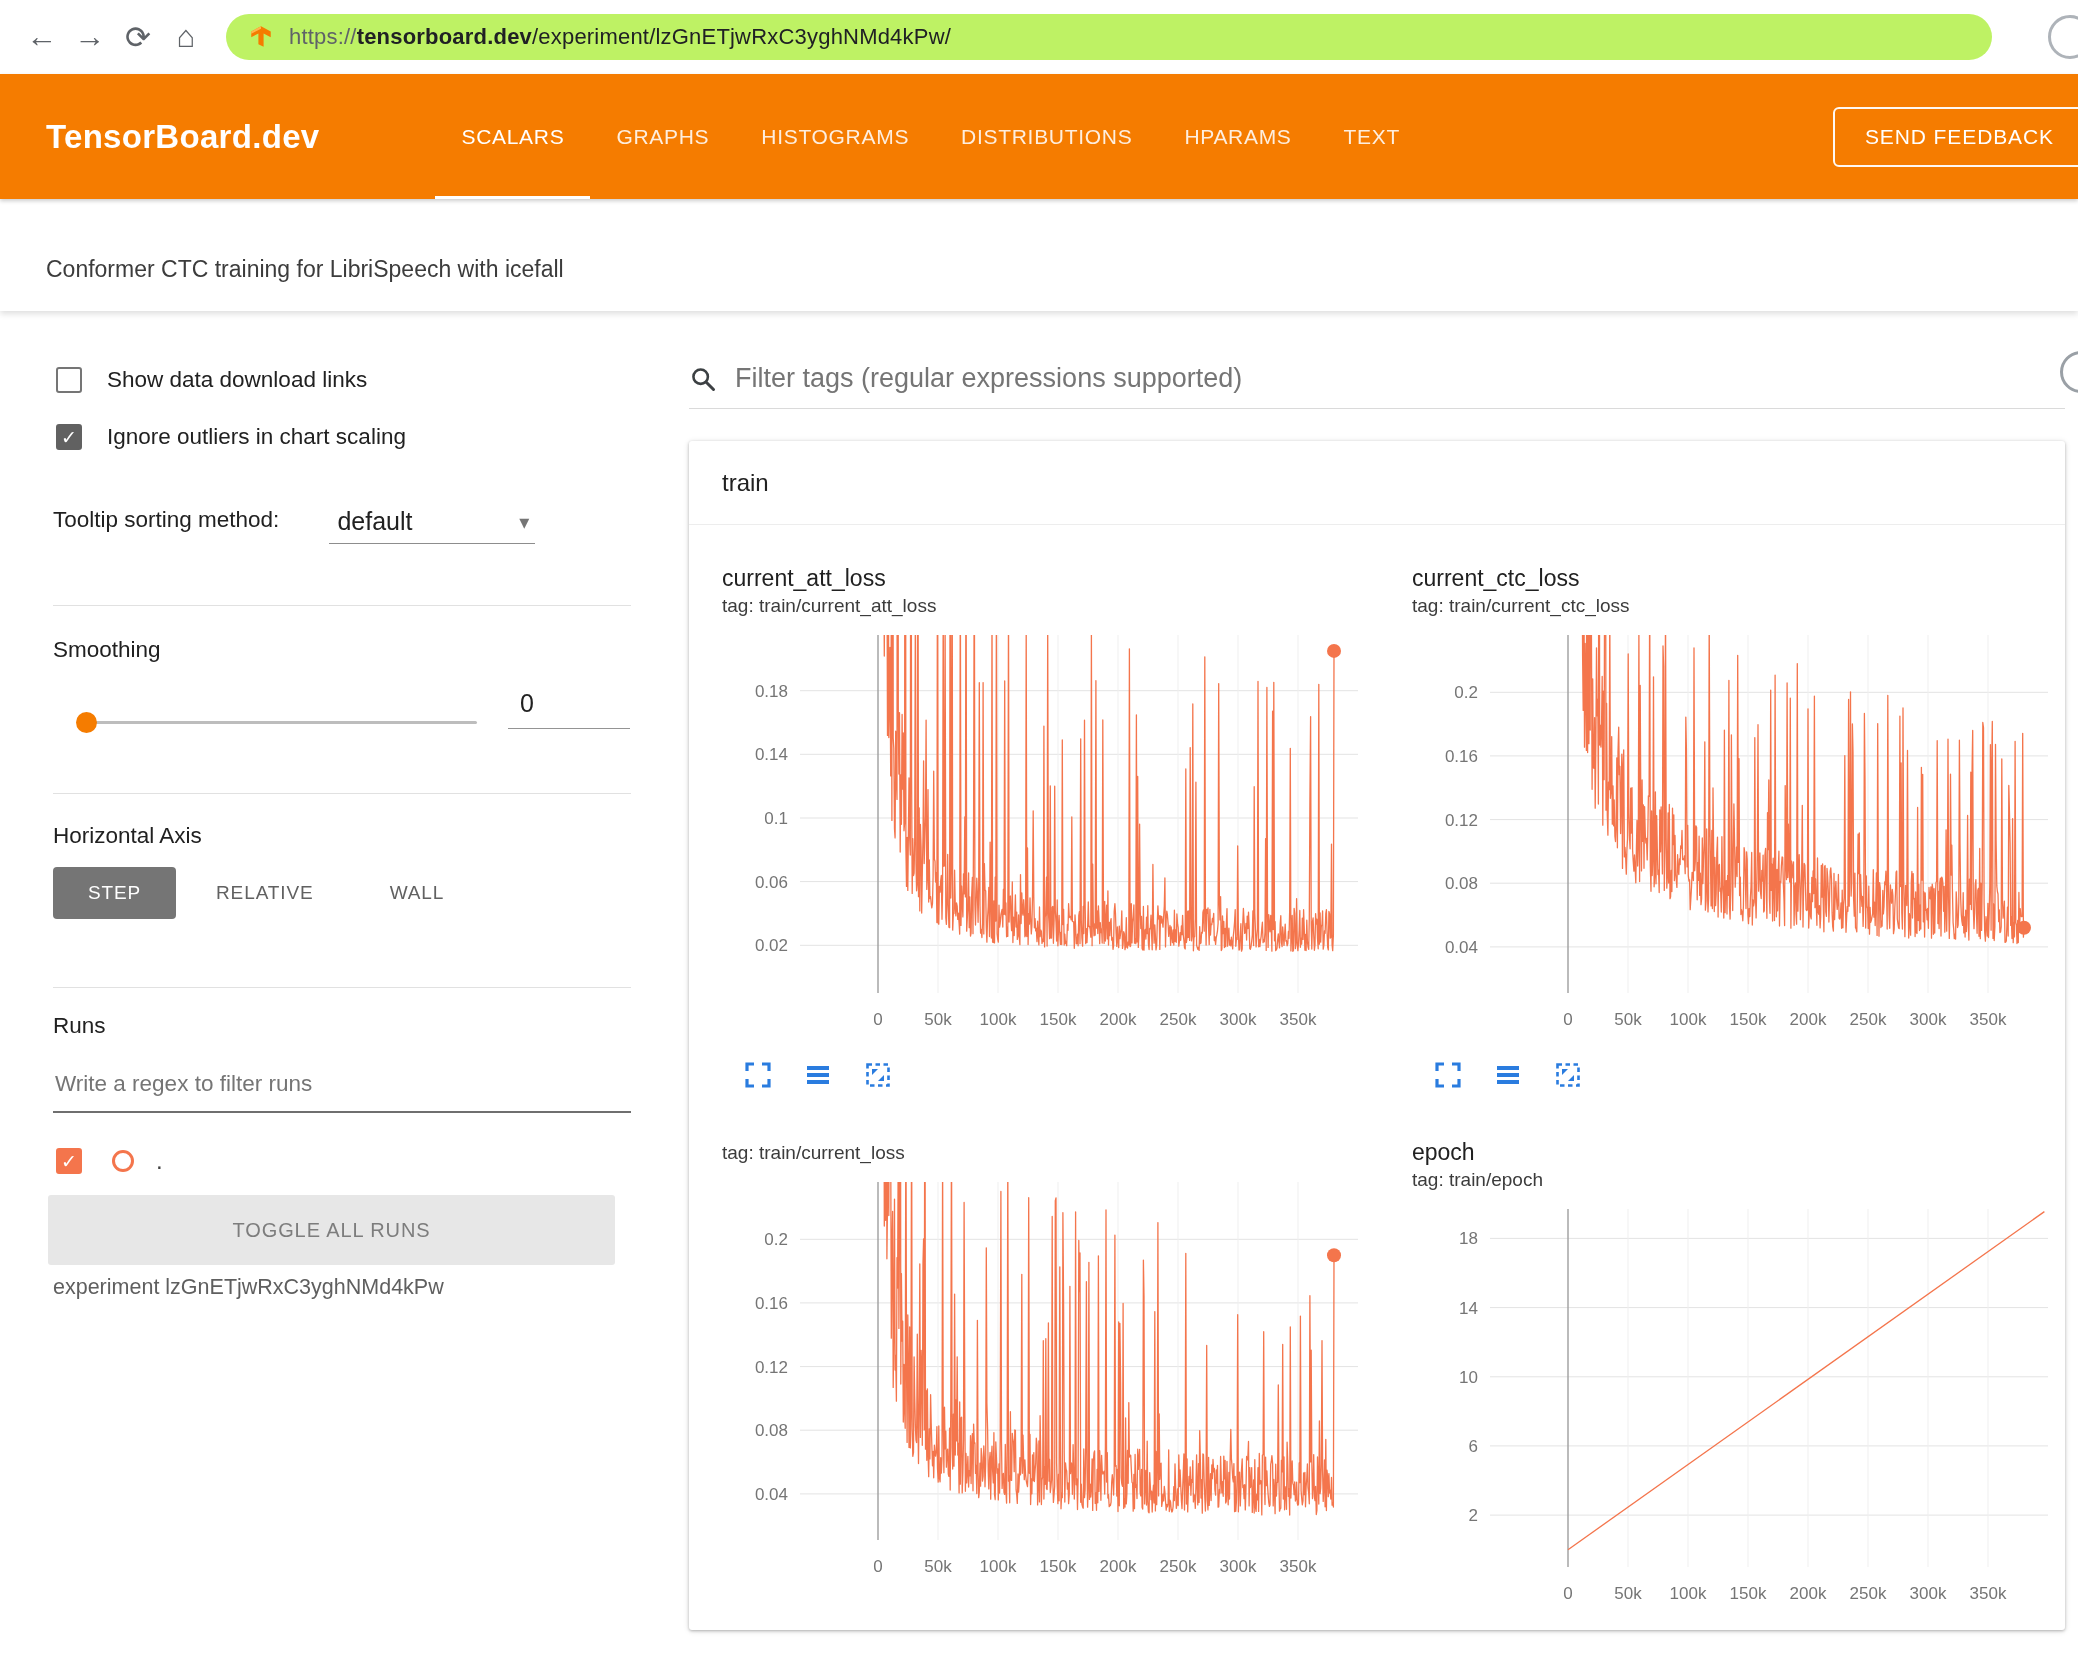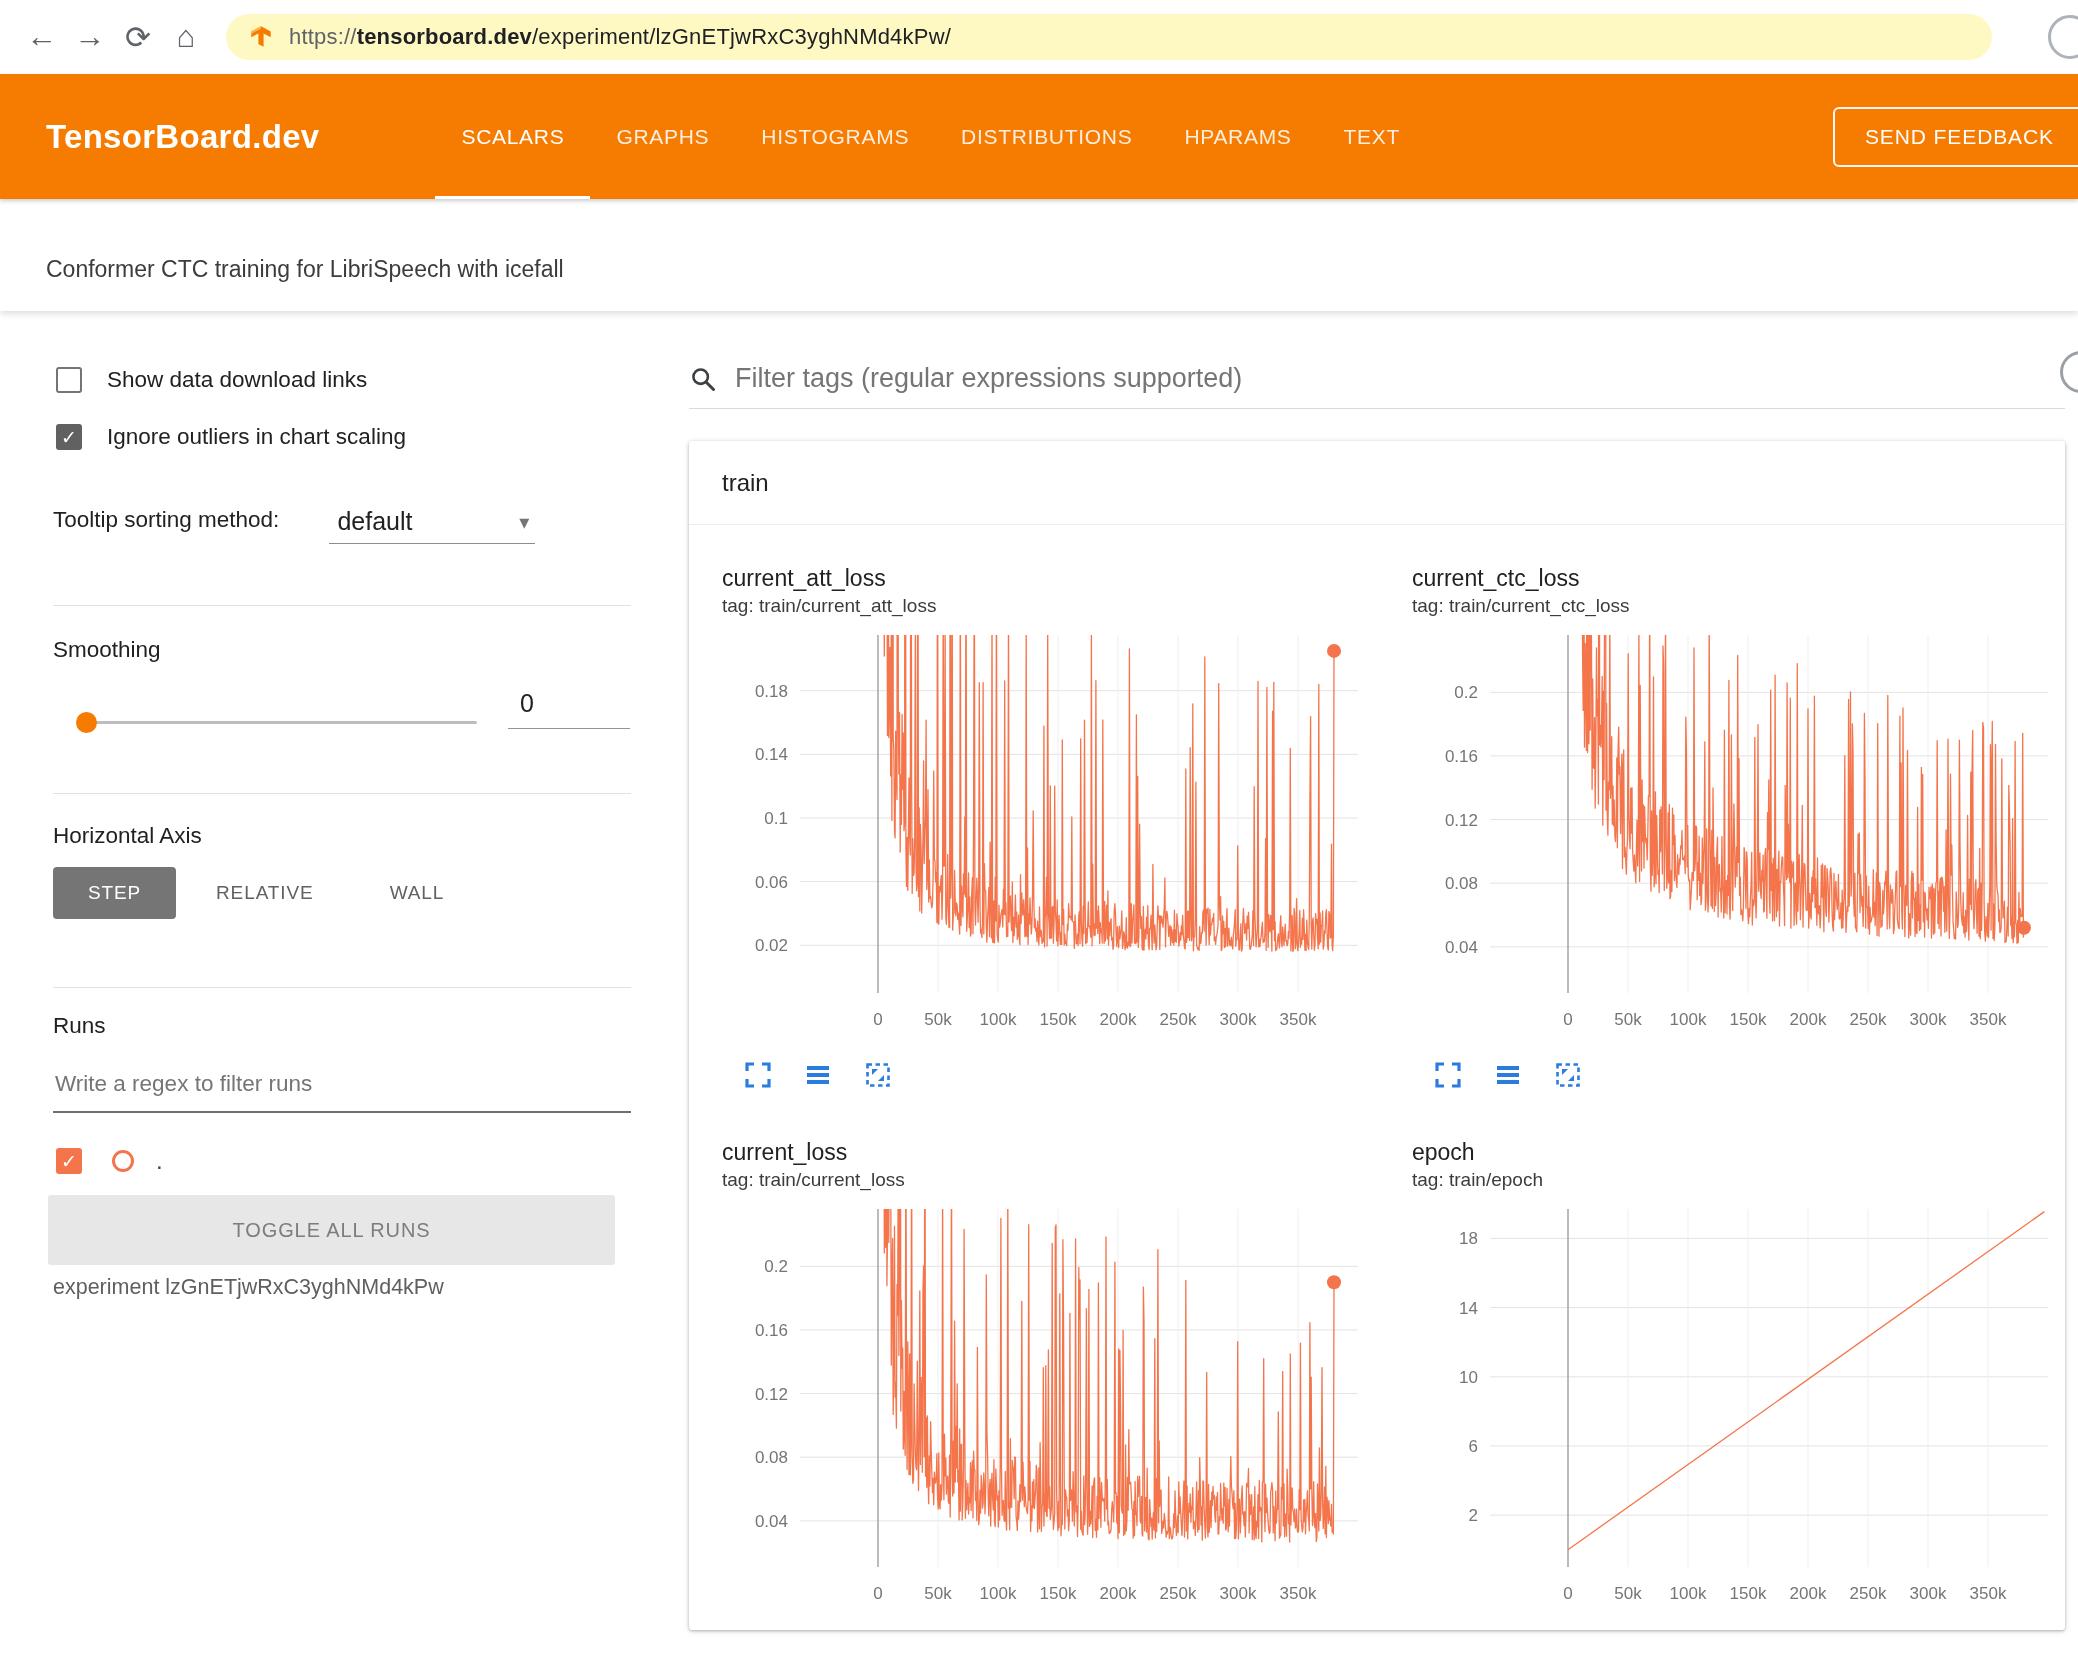--- a/index.html
+++ b/index.html
@@ -3,21 +3,21 @@
 <meta charset="utf-8">
 <style>
   *{margin:0;padding:0;box-sizing:border-box}
   html,body{width:2078px;height:1666px;overflow:hidden;background:#fff;
     font-family:"Liberation Sans","DejaVu Sans",sans-serif;color:#212121}
 
   
   .browser-bar{height:74px;display:flex;align-items:center;padding-left:18px;position:relative;background:#fff}
   .bicon{width:48px;height:48px;display:flex;align-items:center;justify-content:center;
     font-size:31px;color:#5f6368;cursor:pointer;flex:none}
-  .addr{flex:1;height:46px;background:#fef9c3;border-radius:23px;display:flex;align-items:center;
+  .addr{flex:1;height:46px;background:#bef264;border-radius:23px;display:flex;align-items:center;
     padding:0 22px;margin-left:16px;margin-right:86px}
   .favicon{width:26px;height:26px;flex:none}
   .url{font-size:22px;color:#5f6368;margin-left:15px;white-space:nowrap;letter-spacing:.2px}
   .url .dom{color:#202124;font-weight:700}
   .url .path{color:#202124}
   .avatar{position:absolute;right:-14px;top:15px;width:44px;height:44px;border-radius:50%;border:3px solid #aeb3b9}
 
   
   .app-bar{height:125px;background:#f57c00;display:flex;align-items:stretch;padding-left:46px;
     position:relative;box-shadow:0 2px 4px rgba(0,0,0,.2);z-index:3}
@@ -291,21 +291,20 @@
                 </svg></span>
             <span class="cicon"><svg viewBox="0 0 32 32">
                   <rect x="5.5" y="5.5" width="21" height="21" stroke-dasharray="4.5 3.5" stroke-width="2.6"></rect>
                   <path class="fillb" d="M10 10 h6 l-6 6 z"></path>
                   <path class="fillb" d="M22 22 h-6 l6 -6 z"></path>
                 </svg></span>
           </div>
         </div>
 
         <div class="chart-block">
-          <div class="chart-title">current_loss</div>
           <div class="chart-tag">tag: train/current_loss</div>
           <svg class="chart" viewBox="0 0 650 418">
               <line x1="78" x2="636" y1="319.9" y2="319.9" stroke="#e3e3e3" stroke-width="1"></line>
               <text x="66" y="325.9" text-anchor="end">0.04</text>
               <line x1="78" x2="636" y1="256.2" y2="256.2" stroke="#e3e3e3" stroke-width="1"></line>
               <text x="66" y="262.2" text-anchor="end">0.08</text>
               <line x1="78" x2="636" y1="192.6" y2="192.6" stroke="#e3e3e3" stroke-width="1"></line>
               <text x="66" y="198.6" text-anchor="end">0.12</text>
               <line x1="78" x2="636" y1="128.9" y2="128.9" stroke="#e3e3e3" stroke-width="1"></line>
               <text x="66" y="134.9" text-anchor="end">0.16</text>

